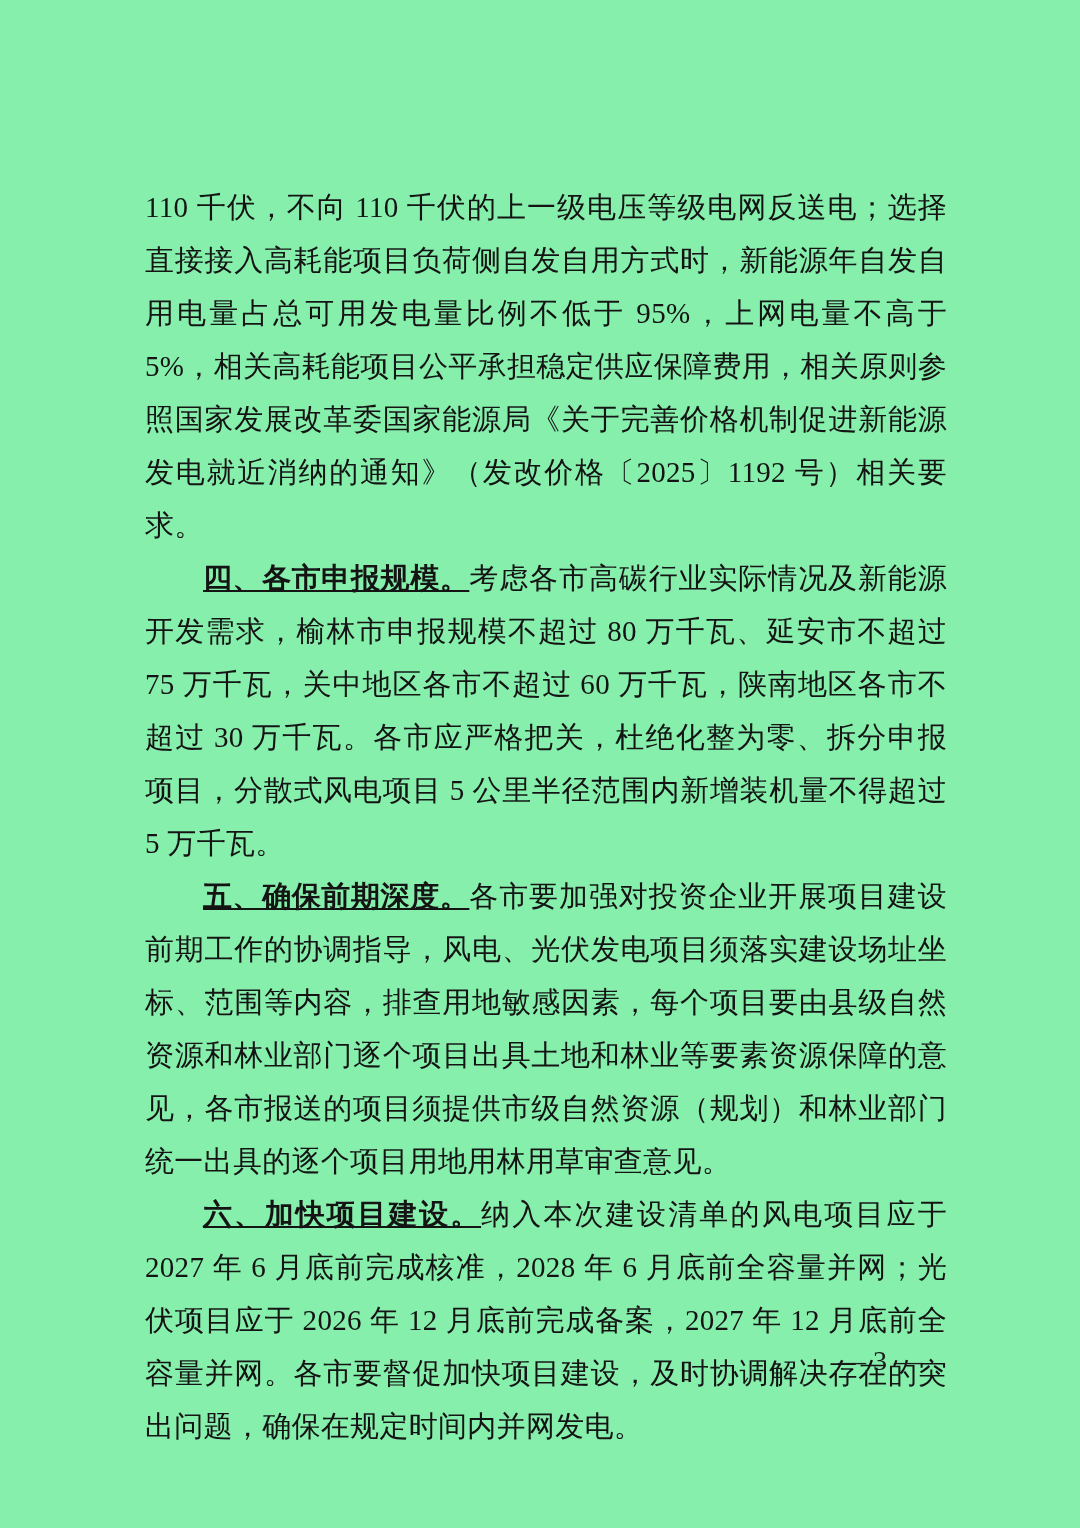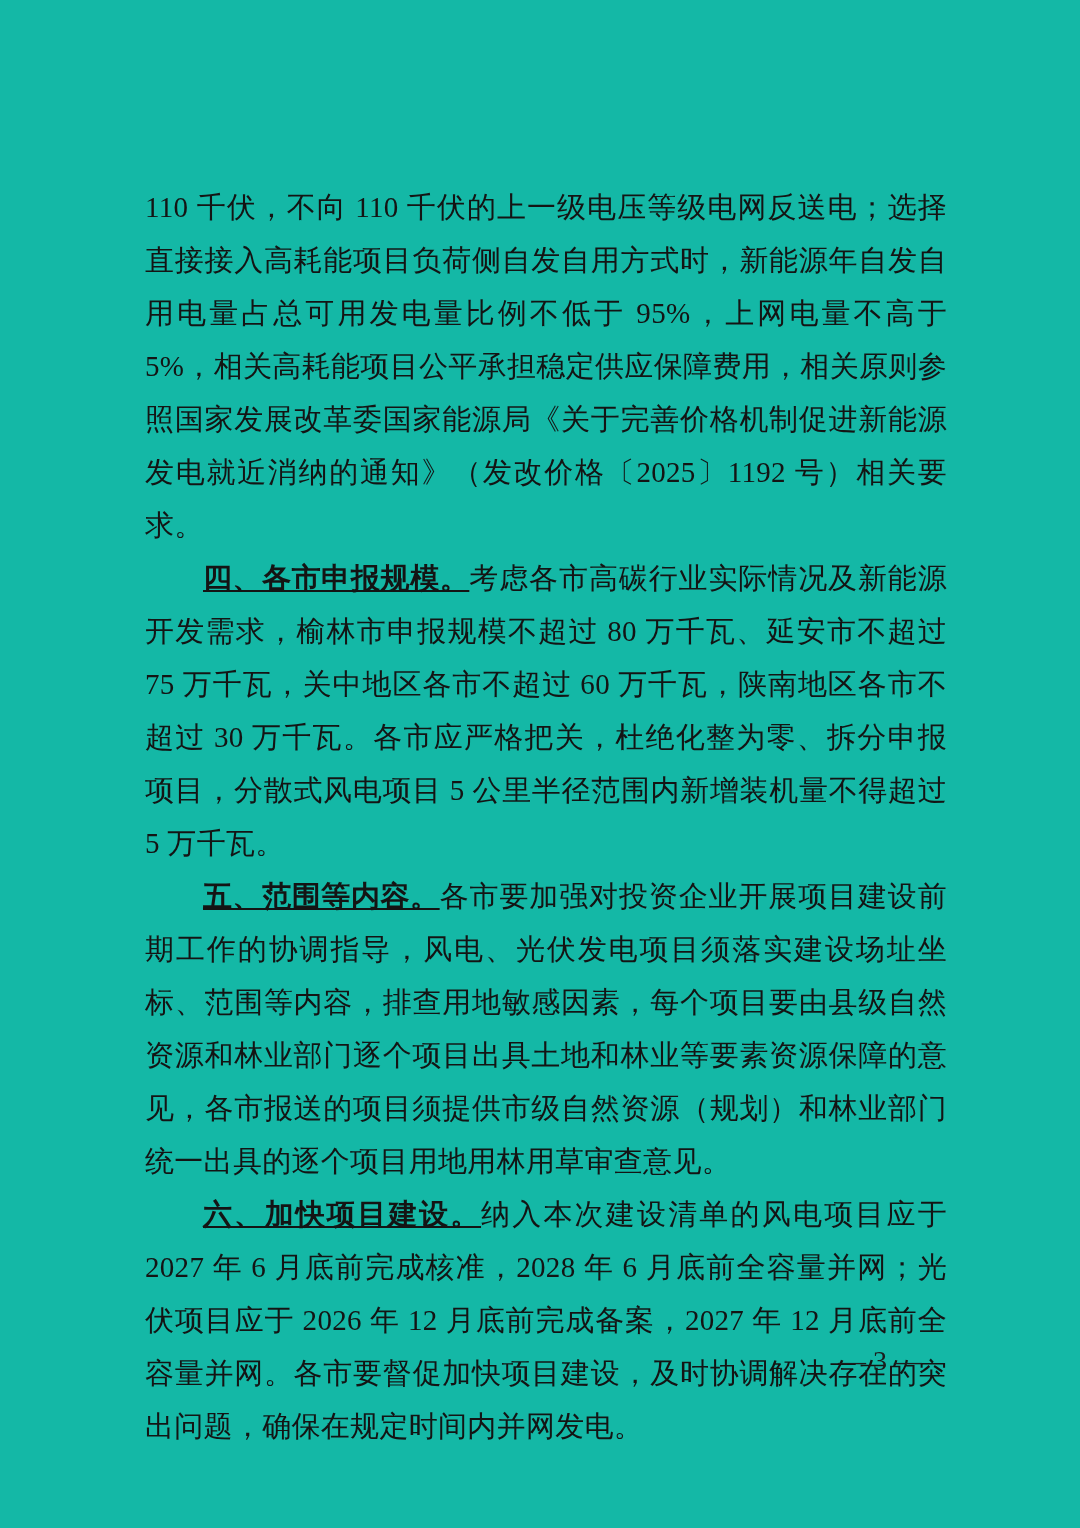--- a/index.html
+++ b/index.html
@@ -12,21 +12,21 @@
     background: #ffffff;
     position: relative;
     font-family: "Liberation Serif", "DejaVu Serif", serif;
     color: #141414;
   }
   .page {
     position: absolute;
     left: 0; top: 0;
     width: 1080px;
     height: 1528px;
-    background: #14b8a6;
+    background: #86efac;
     overflow: hidden;
   }
   .content {
     position: absolute;
     left: 145px;
     top: 181px;
     width: 802px;
     font-size: 29px;
     line-height: 53px;
     text-align: justify;
@@ -59,20 +59,20 @@
 </head>
 <body>
 
 <div class="page">
   <div class="content">
 
     <p class="para no-indent"><span>110 千伏，不向 110 千伏的上一级电压等级电网反送电；选择直接接入高耗能项目负荷侧自发自用方式时，新能源年自发自用电量占总可用发电量比例不低于 95%，上网电量不高于 5%，相关高耗能项目公平承担稳定供应保障费用，相关原则参照国家发展改革委国家能源局《关于完善价格机制促进新能源发电就近消纳的通知》（发改价格〔2025〕1192 号）相关要求。</span></p>
 
     <p class="para"><span class="heading">四、各市申报规模。</span><span>考虑各市高碳行业实际情况及新能源开发需求，榆林市申报规模不超过 80 万千瓦、延安市不超过 75 万千瓦，关中地区各市不超过 60 万千瓦，陕南地区各市不超过 30 万千瓦。各市应严格把关，杜绝化整为零、拆分申报项目，分散式风电项目 5 公里半径范围内新增装机量不得超过 5 万千瓦。</span></p>
 
-    <p class="para"><span class="heading">五、范围等内容。</span><span>各市要加强对投资企业开展项目建设前期工作的协调指导，风电、光伏发电项目须落实建设场址坐标、范围等内容，排查用地敏感因素，每个项目要由县级自然资源和林业部门逐个项目出具土地和林业等要素资源保障的意见，各市报送的项目须提供市级自然资源（规划）和林业部门统一出具的逐个项目用地用林用草审查意见。</span></p>
+    <p class="para"><span class="heading">五、确保前期深度。</span><span>各市要加强对投资企业开展项目建设前期工作的协调指导，风电、光伏发电项目须落实建设场址坐标、范围等内容，排查用地敏感因素，每个项目要由县级自然资源和林业部门逐个项目出具土地和林业等要素资源保障的意见，各市报送的项目须提供市级自然资源（规划）和林业部门统一出具的逐个项目用地用林用草审查意见。</span></p>
 
     <p class="para"><span class="heading">六、加快项目建设。</span><span>纳入本次建设清单的风电项目应于 2027 年 6 月底前完成核准，2028 年 6 月底前全容量并网；光伏项目应于 2026 年 12 月底前完成备案，2027 年 12 月底前全容量并网。各市要督促加快项目建设，及时协调解决存在的突出问题，确保在规定时间内并网发电。</span></p>
 
   </div>
 
   <div class="footer"><span>— 3 —</span></div>
 </div>
 
 </body></html>

